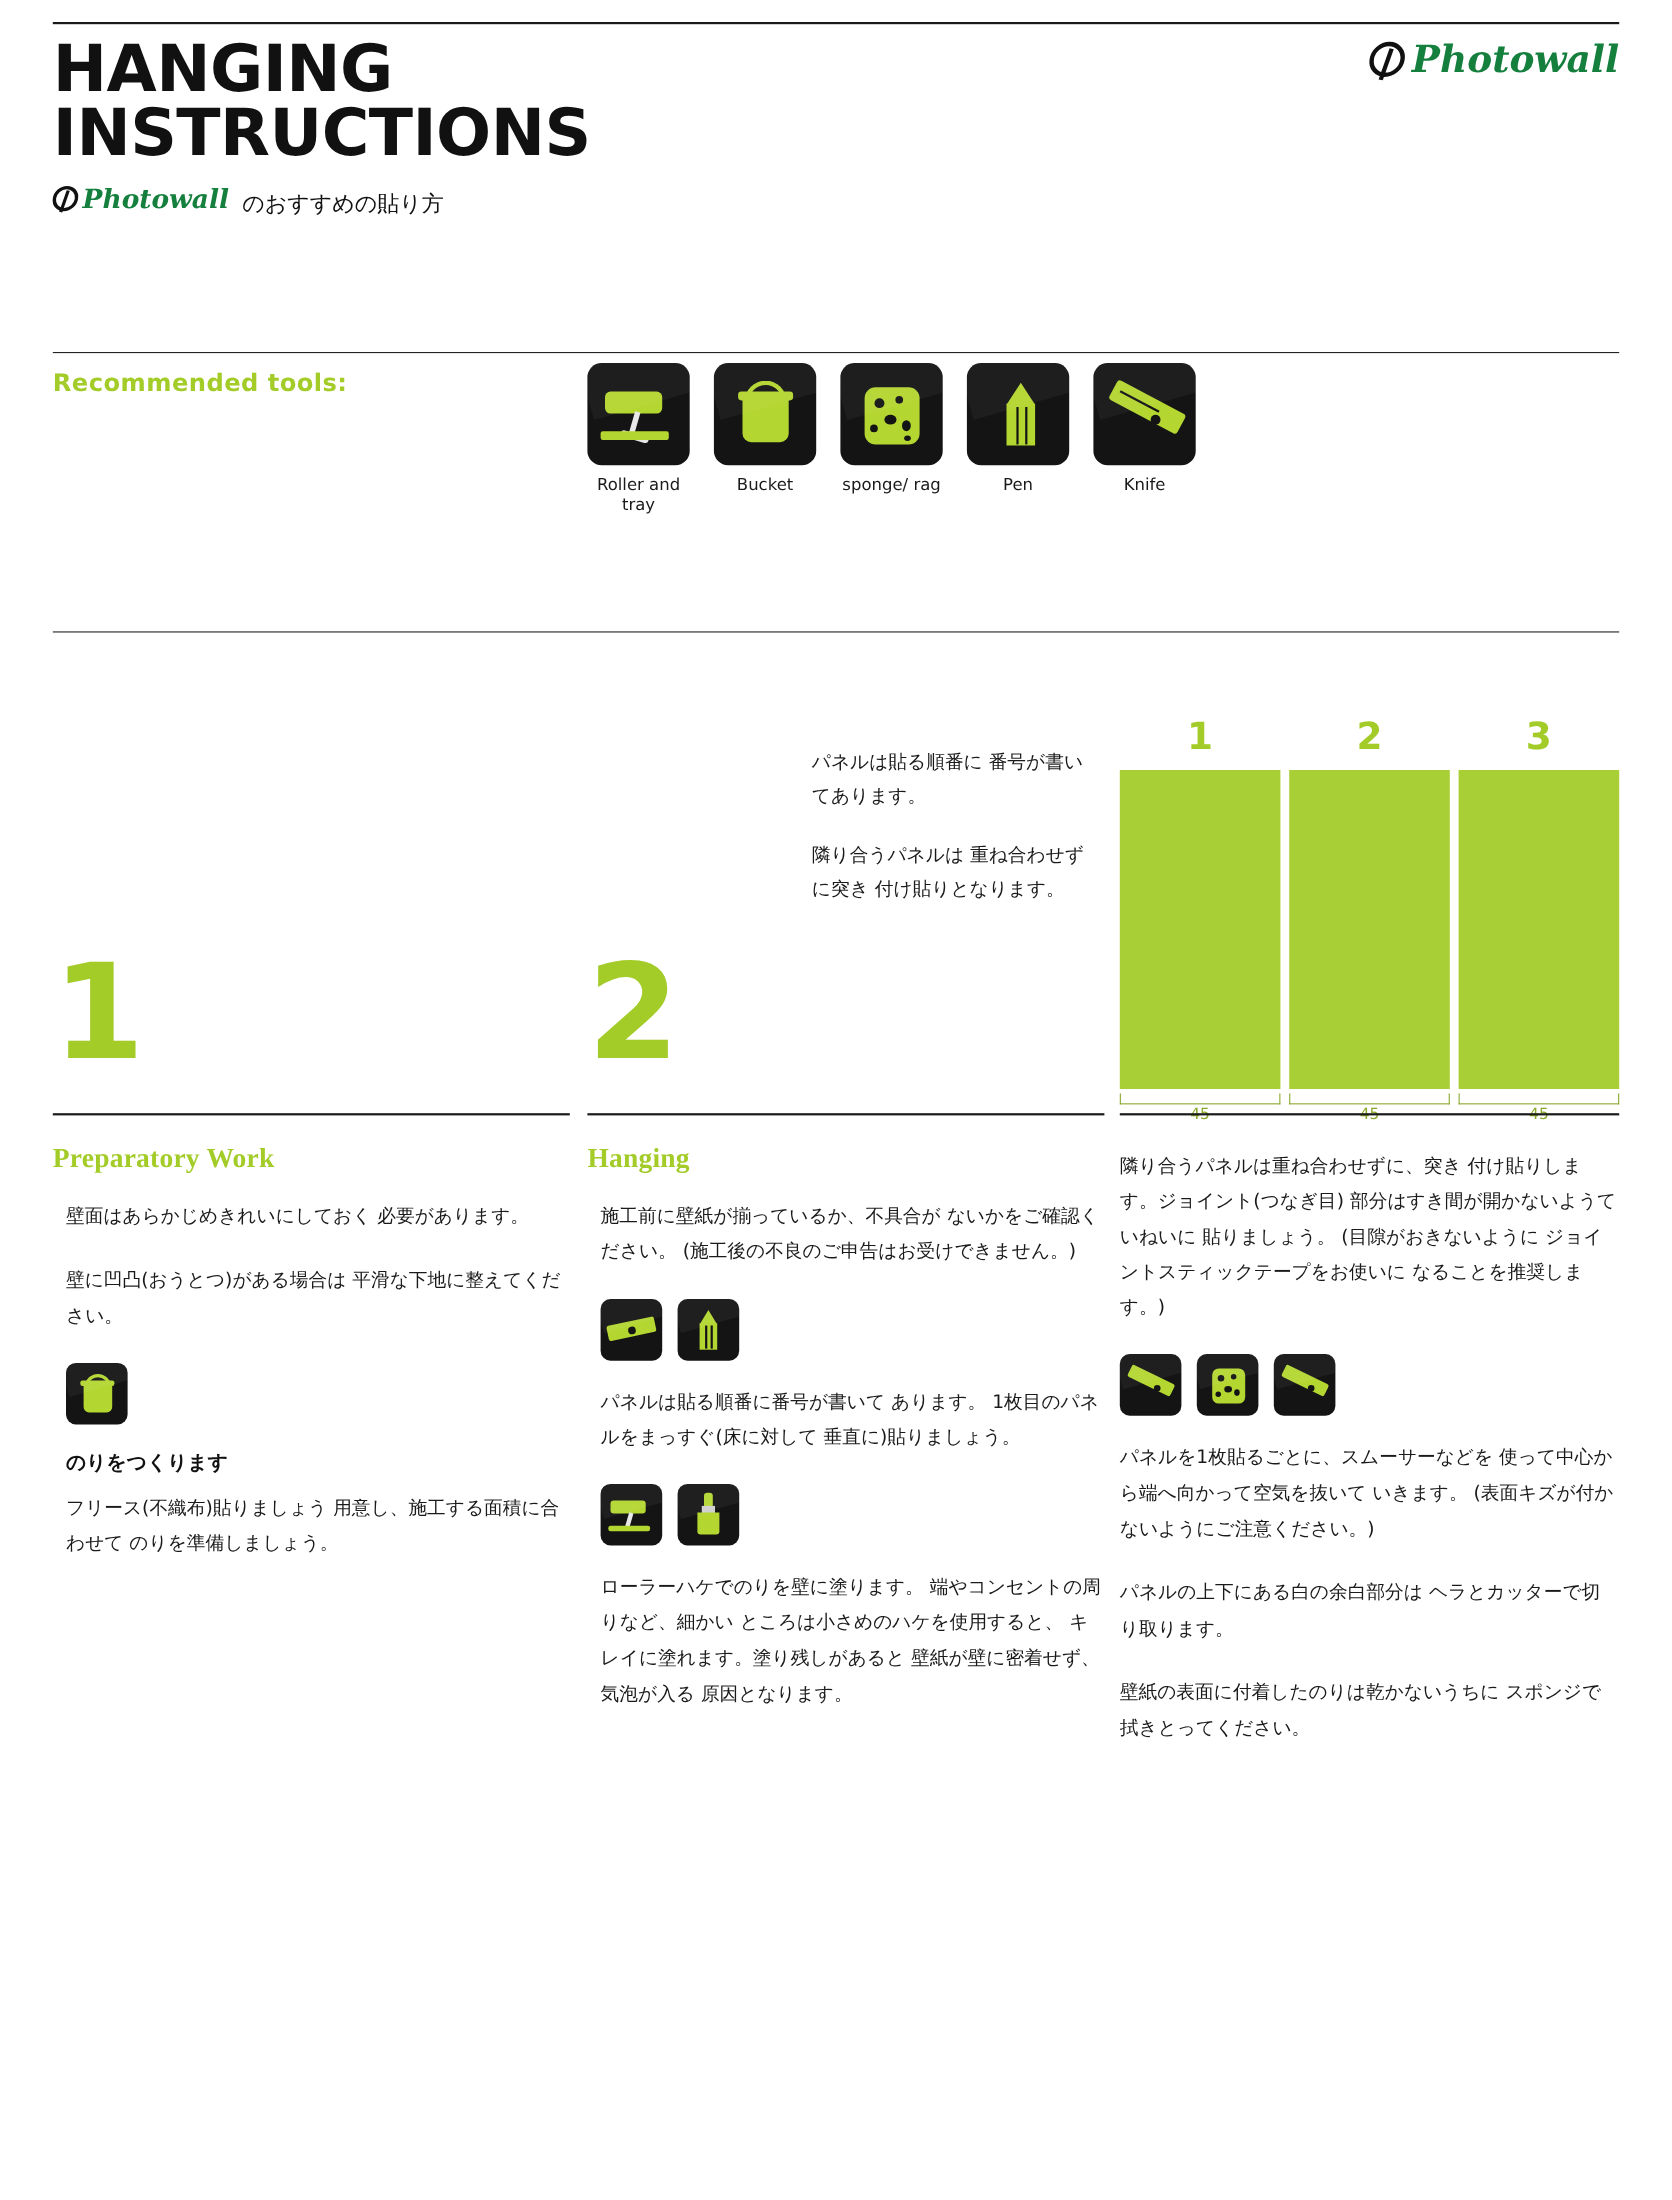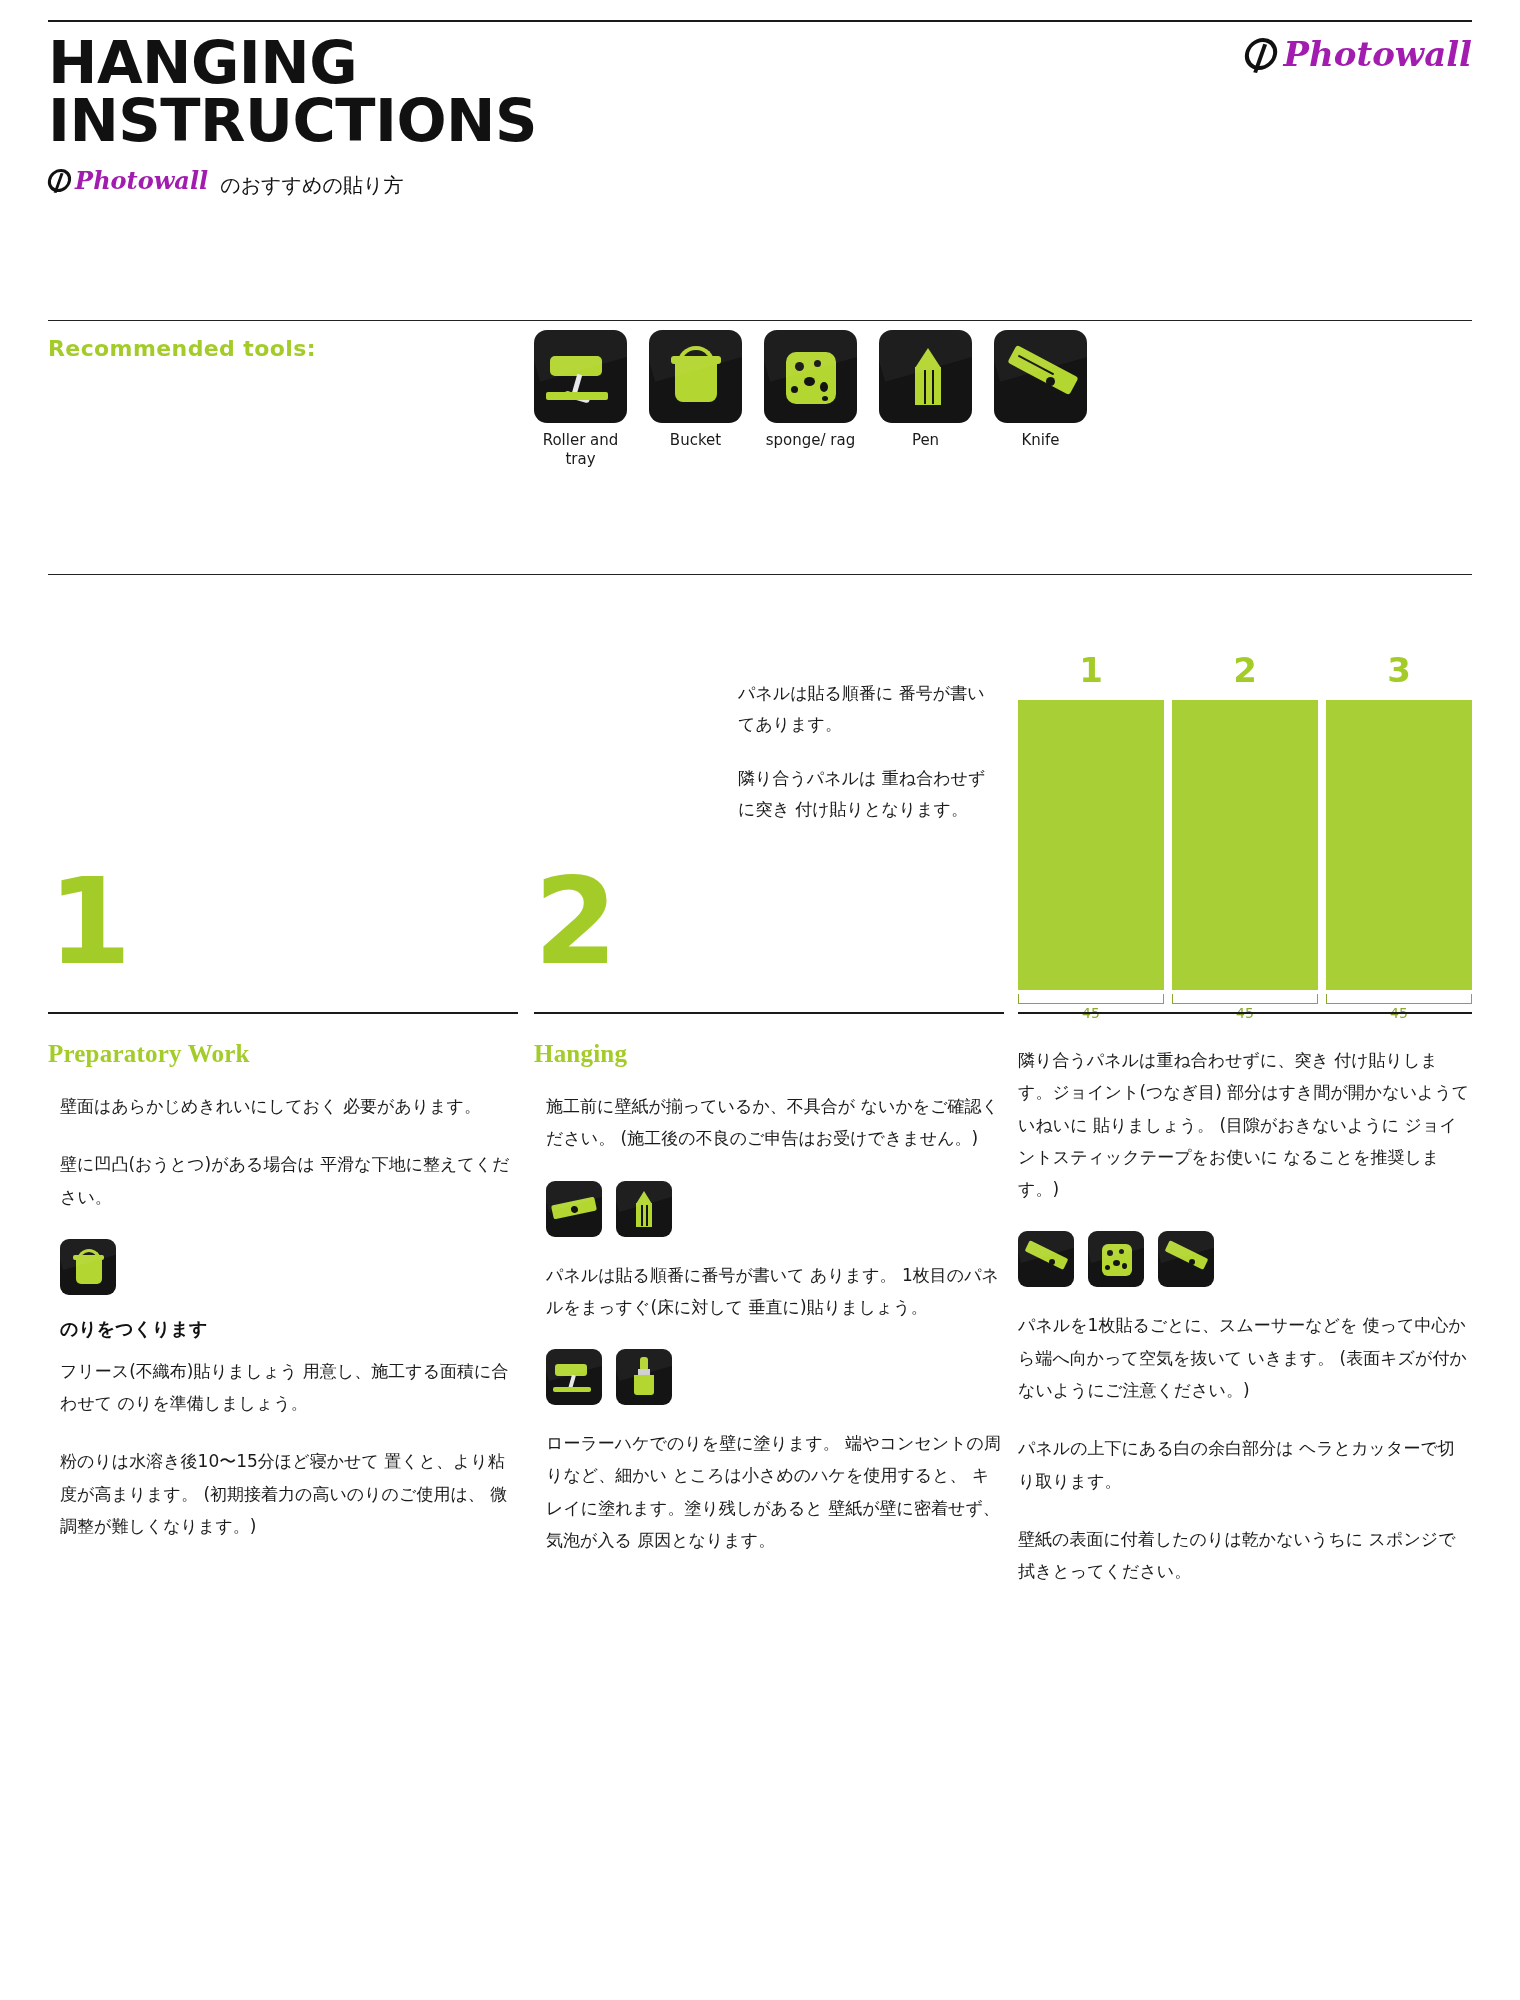--- a/index.html
+++ b/index.html
@@ -49,21 +49,21 @@
     color: #111;
     font-family: Liberation Mono, monospace;
   }
   
   .logo {
     display: inline-flex;
     align-items: center;
     font-family: "DejaVu Serif", serif;
     font-style: italic;
     font-weight: bold;
-    color: #a21caf;
+    color: #15803d;
     white-space: nowrap;
   }
   .logo .mark {
     display: inline-block;
     width: 0.95em; height: 0.95em;
     border: 0.14em solid #111;
     border-radius: 50%;
     margin-right: 0.18em;
     position: relative;
     transform: skewX(-8deg);
@@ -420,21 +420,20 @@
     <p class="body-text">壁に凹凸(おうとつ)がある場合は 平滑な下地に整えてください。</p>
     <div class="mini-strip">
       <div class="mini m-bucket">
         <span class="handle"></span>
           <span class="rim"></span>
           <span class="body"></span>
       </div>
     </div>
     <p class="bold-line">のりをつくります</p>
     <p class="body-text">フリース(不織布)貼りましょう 用意し、施工する面積に合わせて のりを準備しましょう。</p>
-    <p class="body-text">粉のりは水溶き後10〜15分ほど寝かせて 置くと、より粘度が高まります。 (初期接着力の高いのりのご使用は、 微調整が難しくなります。)</p>
   </div>
 
   <div class="col col-2">
     <h2 class="col-head">Hanging</h2>
     <p class="body-text">施工前に壁紙が揃っているか、不具合が ないかをご確認ください。 (施工後の不良のご申告はお受けできません。)</p>
     <div class="mini-strip">
       <div class="mini m-level">
         <span class="bar"></span>
           <span class="bub"></span>
       </div>

